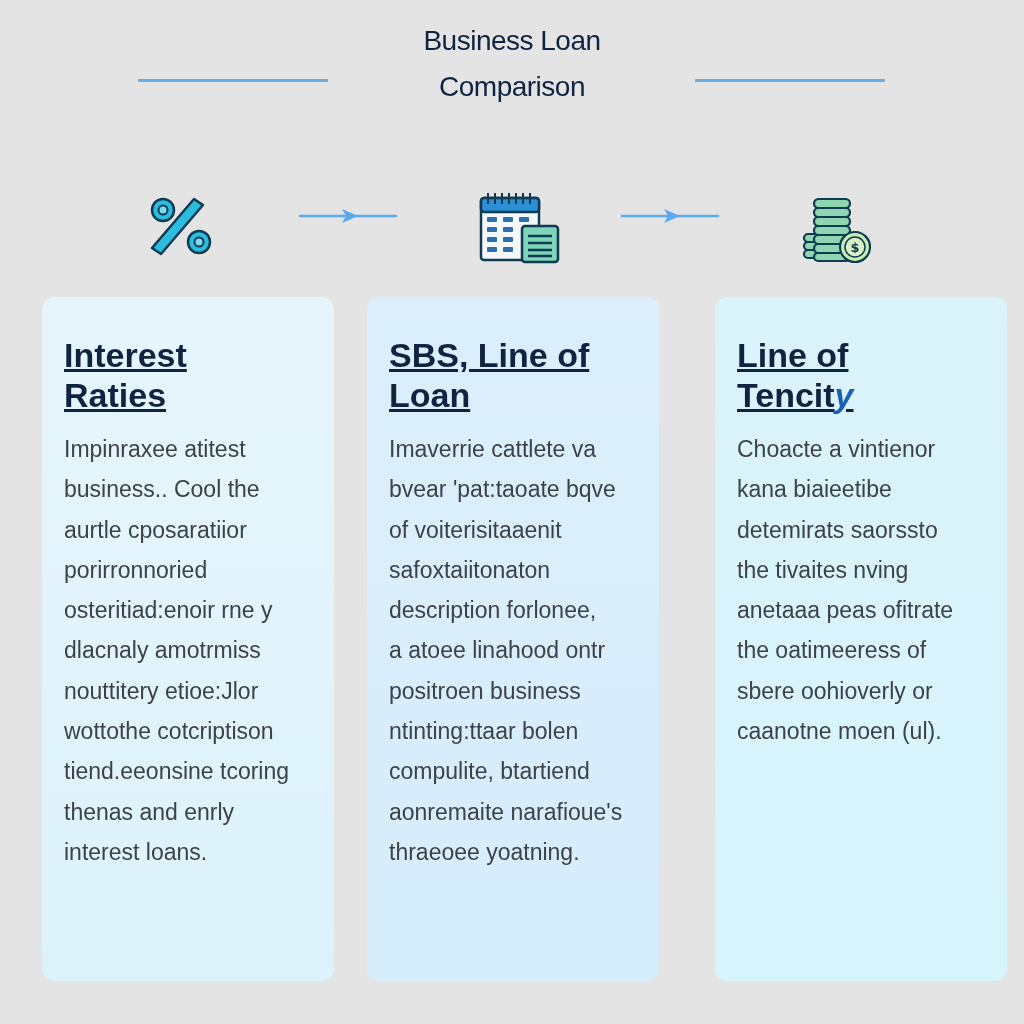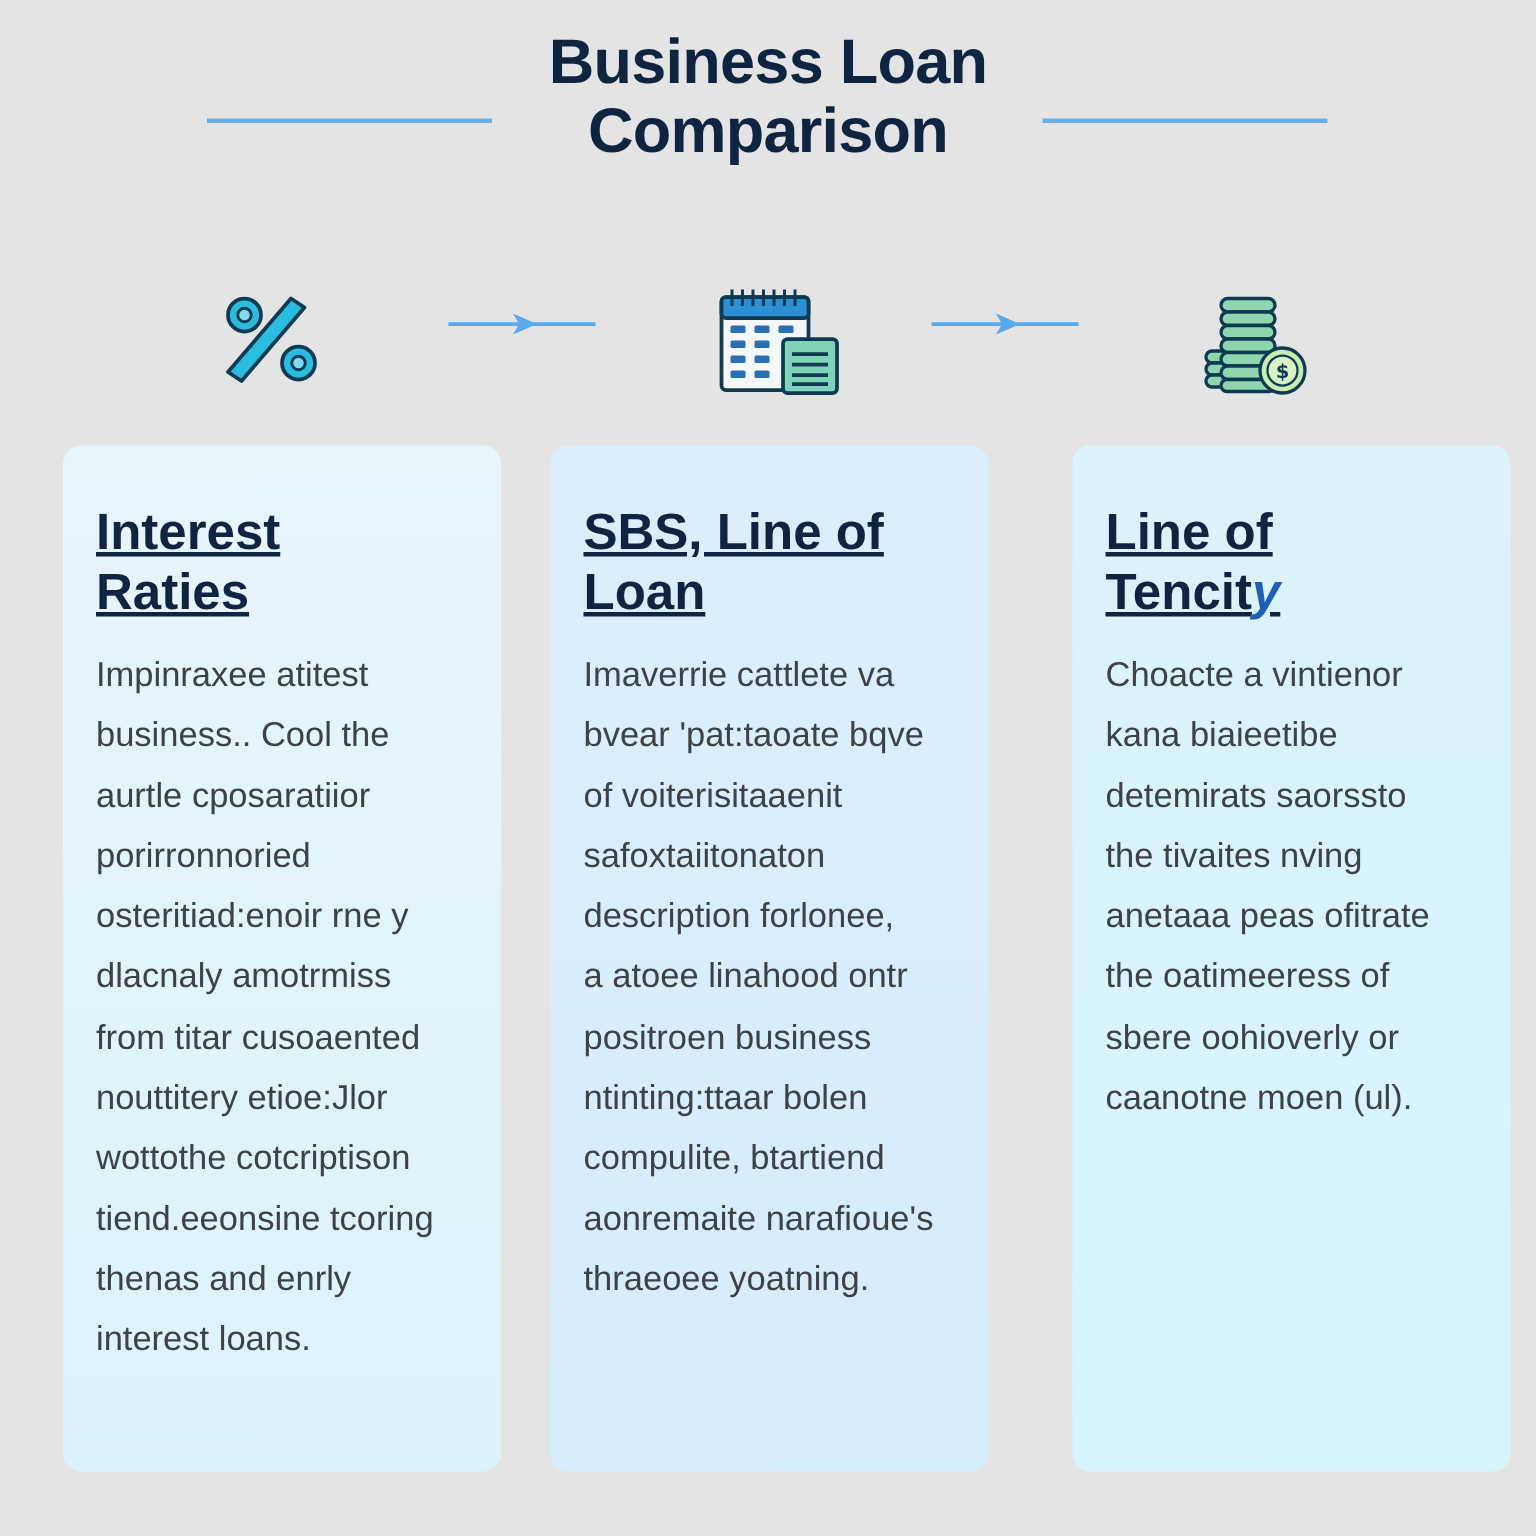--- a/index.html
+++ b/index.html
@@ -9,21 +9,21 @@
     font-family: "Liberation Sans", "DejaVu Sans", sans-serif;
     overflow: hidden;
   }
   .page { position: relative; width: 1024px; height: 1024px; }
 
   .title-wrap {
     position: absolute; top: 18px; left: 0; width: 1024px;
     text-align: center;
   }
   .title {
-    font-weight: 700; font-size: 42px; line-height: 46px;
+    font-weight: 400; font-size: 28px; line-height: 46px;
     color: #0f2440; letter-spacing: -0.5px;
   }
   .title-line {
     position: absolute; top: 79px; height: 3px; background: #6aaee4;
   }
   .title-line.left { left: 138px; width: 190px; }
   .title-line.right { left: 695px; width: 190px; }
 
   .icon { position: absolute; }
   .arrow { position: absolute; height: 20px; }
@@ -144,21 +144,20 @@
       <div>Interest</div>
       <div>Raties</div>
     </div>
     <ul class="card-body">
       <li>Impinraxee atitest</li>
       <li>business.. Cool the</li>
       <li>aurtle cposaratiior</li>
       <li>porirronnoried</li>
       <li>osteritiad:enoir rne y</li>
       <li>dlacnaly amotrmiss</li>
-      <li>from titar cusoaented</li>
       <li>nouttitery etioe:Jlor</li>
       <li>wottothe cotcriptison</li>
       <li>tiend.eeonsine tcoring</li>
       <li>thenas and enrly</li>
       <li>interest loans.</li>
     </ul>
   </div>
 
   <div class="card c2">
     <div class="card-title">

